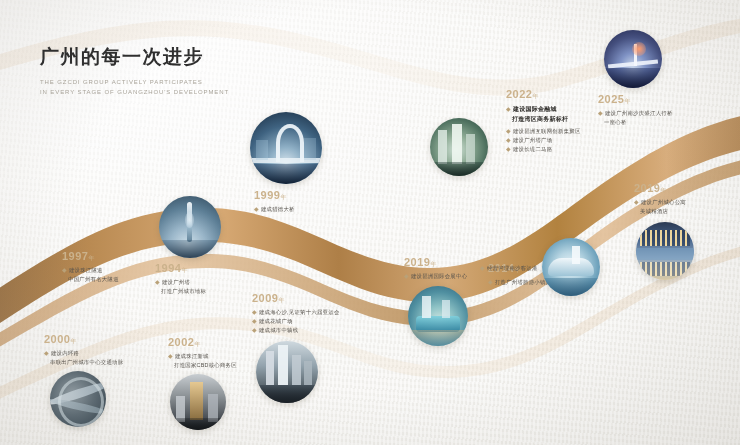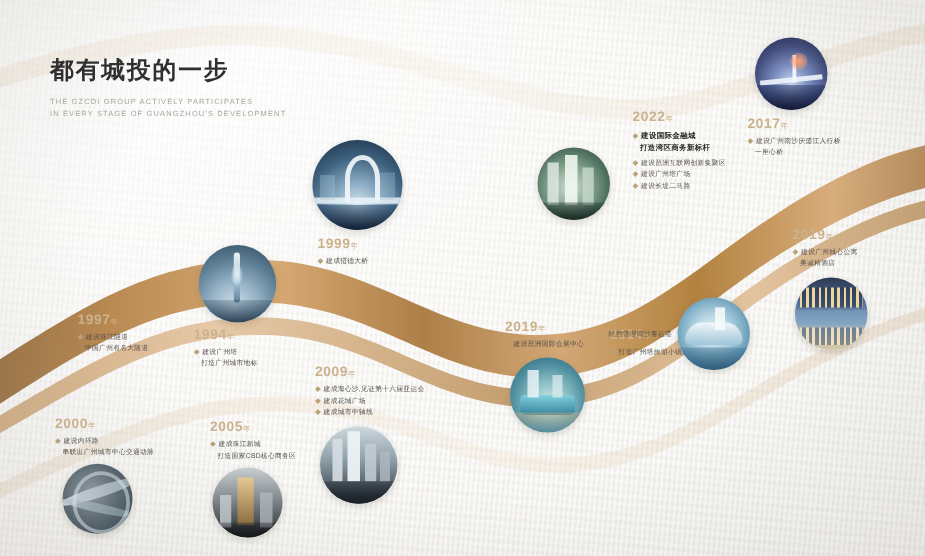--- a/index.html
+++ b/index.html
@@ -110,21 +110,21 @@
 
     <path d="M -20 396 C 90 344, 150 312, 240 318 C 330 324, 372 368, 450 366
              C 530 364, 582 318, 650 284 C 700 258, 730 248, 760 242
              L 760 252 C 730 258, 702 268, 652 294 C 584 330, 532 376, 450 378
              C 370 380, 330 336, 240 330 C 152 324, 92 356, -20 408 Z" fill="url(#goldSoft)" opacity=".5"></path>
   </svg>
 
   <div id="vignette"></div>
 
   <div class="headline">
-    <div class="hl-line">都有城投的一步</div>
+    <div class="hl-line">广州的每一次进步</div>
     <div class="hl-sub">THE GZCDI GROUP ACTIVELY PARTICIPATES</div>
     <div class="hl-sub" style="margin-top:0">IN EVERY STAGE OF GUANGZHOU'S DEVELOPMENT</div>
   </div>
 
   <div class="cluster" style="left:62px;top:250px;">
     <div class="year">
       <span>1997</span><small>年</small>
     </div>
     <div class="bullets">
       <div class="bullet"><span class="dot">◆</span><span>建设珠江隧道</span></div>
@@ -168,21 +168,21 @@
          transform:rotate(-18deg);background:linear-gradient(90deg,#d6dde1,#9fb0ba);opacity:.85"></i>
       <i style="left:-2px;top:32px;width:62px;height:7px;border-radius:50%;
          transform:rotate(12deg);background:linear-gradient(90deg,#b9c6cd,#7d8f99);opacity:.8"></i>
       <i style="left:8px;top:6px;width:40px;height:44px;border-radius:50%;
          border:3px solid rgba(215,225,230,.55)"></i>
     </div>
   </div>
 
   <div class="cluster" style="left:168px;top:336px;">
     <div class="year">
-      <span>2005</span><small>年</small>
+      <span>2002</span><small>年</small>
     </div>
     <div class="bullets">
       <div class="bullet"><span class="dot">◆</span><span>建成珠江新城</span></div>
       <div class="bullet b-cont"><span>打造国家CBD核心商务区</span></div>
     </div>
     <div class="photo" style="width:56px;height:56px;margin-top:4px;margin-left:2px;
          background:
            linear-gradient(180deg,#c8cdd1 0%, #8e9498 38%, #4a4f55 78%, #23272b 100%);">
       <i style="left:20px;top:8px;width:13px;height:38px;
          background:linear-gradient(180deg,#e8c98f,#8d6f3f);opacity:.95"></i>
@@ -300,21 +300,21 @@
     <div class="photo" style="width:58px;height:58px;margin-left:6px;
          background:
            radial-gradient(circle at 50% 62%, #c9d6ea 0%, #7f92c4 28%, #45507f 62%, #1e2348 100%);">
       <i style="left:4px;top:32px;width:50px;height:4px;background:rgba(240,244,252,.9);transform:rotate(-6deg)"></i>
       <i style="left:30px;top:14px;width:3px;height:22px;background:rgba(245,248,253,.95)"></i>
       <i style="left:28px;top:12px;width:14px;height:14px;border-radius:50%;
          background:radial-gradient(circle,#ff9d6e,rgba(255,157,110,0))"></i>
       <i style="left:0;top:38px;width:58px;height:20px;background:linear-gradient(180deg,rgba(40,55,105,.5),rgba(14,20,48,.95))"></i>
     </div>
     <div class="year" style="margin-top:5px">
-      <span>2017</span><small>年</small>
+      <span>2025</span><small>年</small>
     </div>
     <div class="bullets">
       <div class="bullet"><span class="dot">◆</span><span>建设广州南沙庆盛江人行桥</span></div>
       <div class="bullet b-cont"><span>一座心桥</span></div>
     </div>
   </div>
 
   <div class="cluster" style="left:634px;top:182px;">
     <div class="year">
       <span>2019</span><small>年</small>

